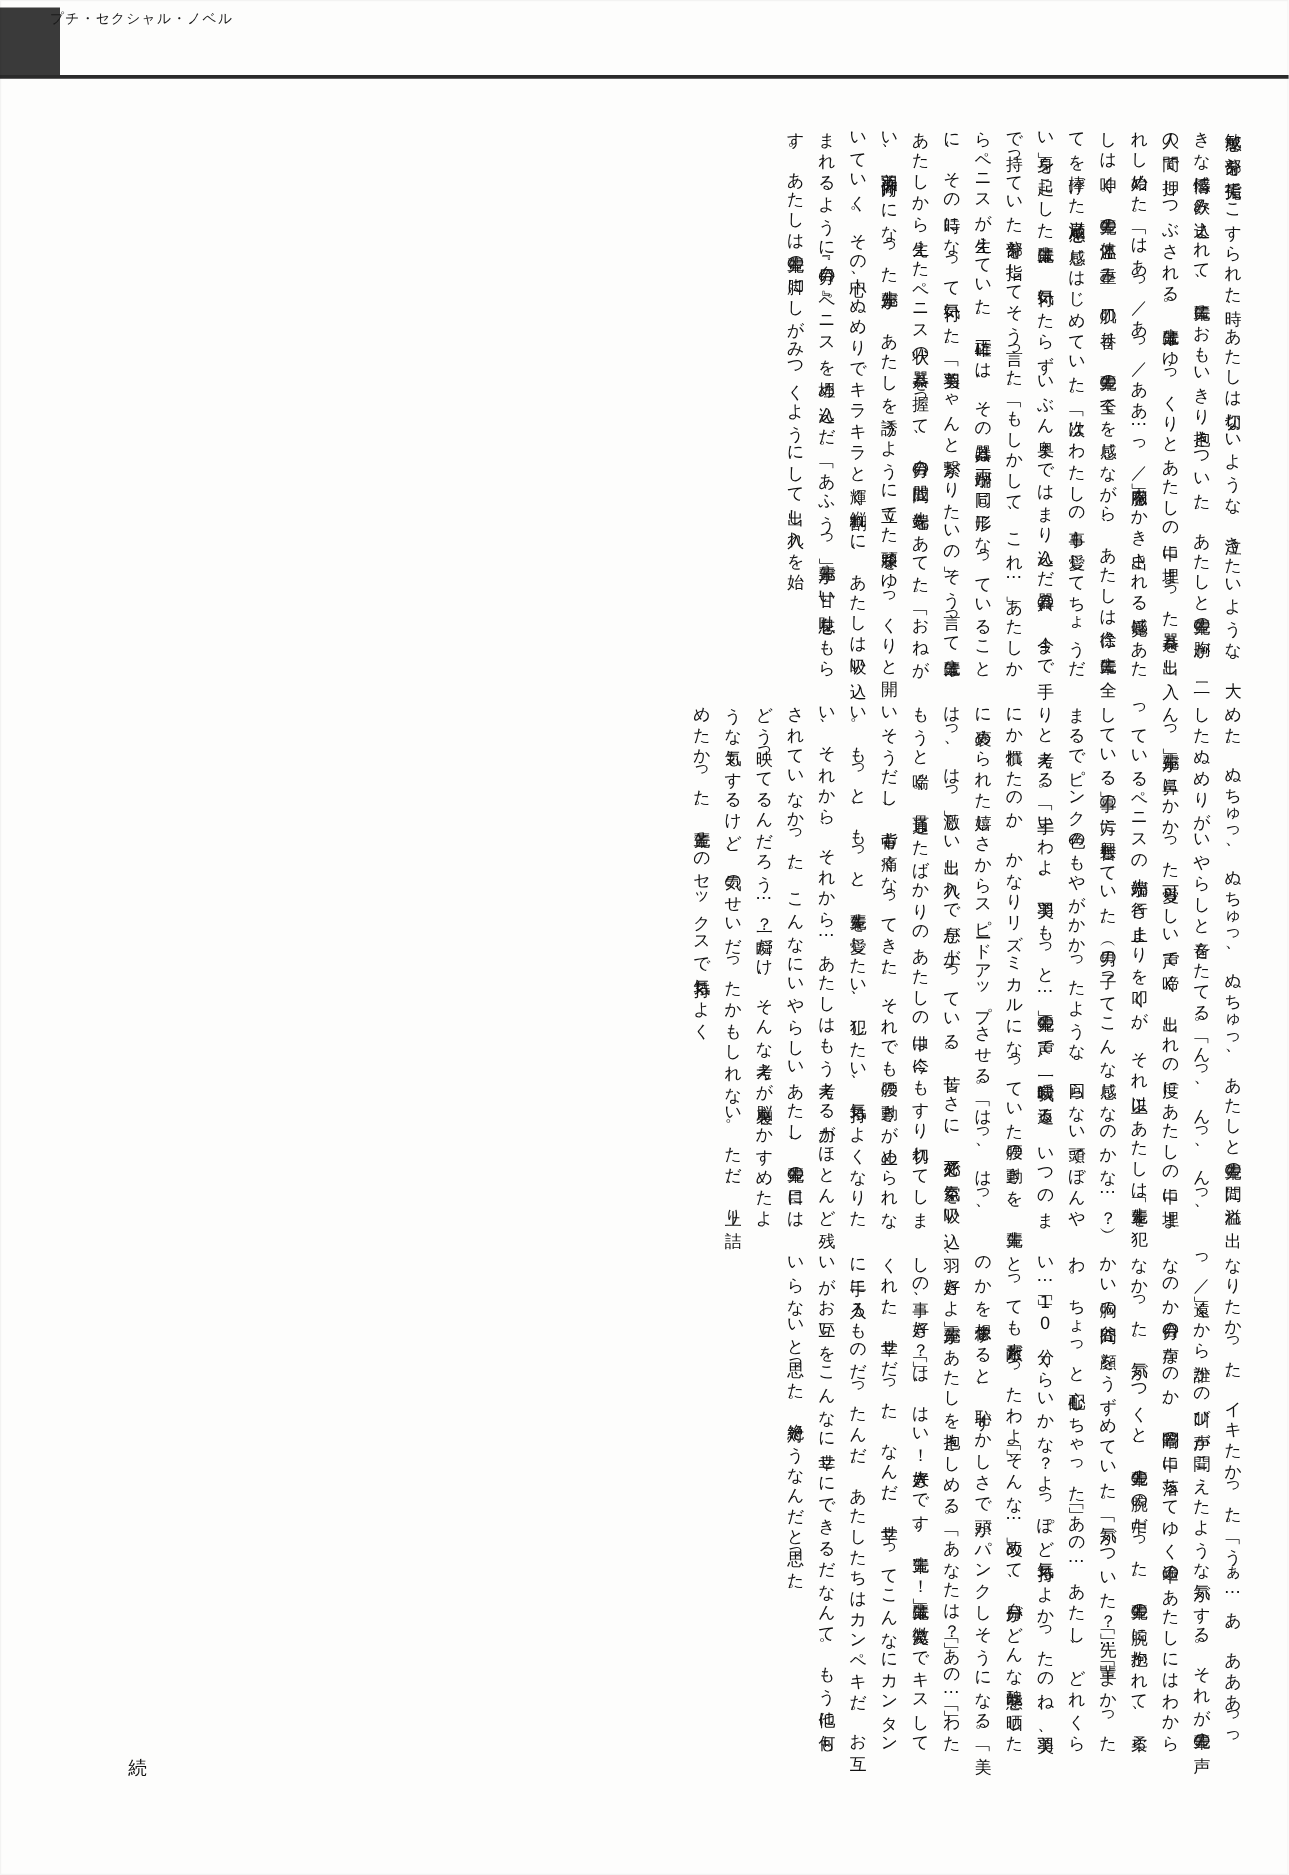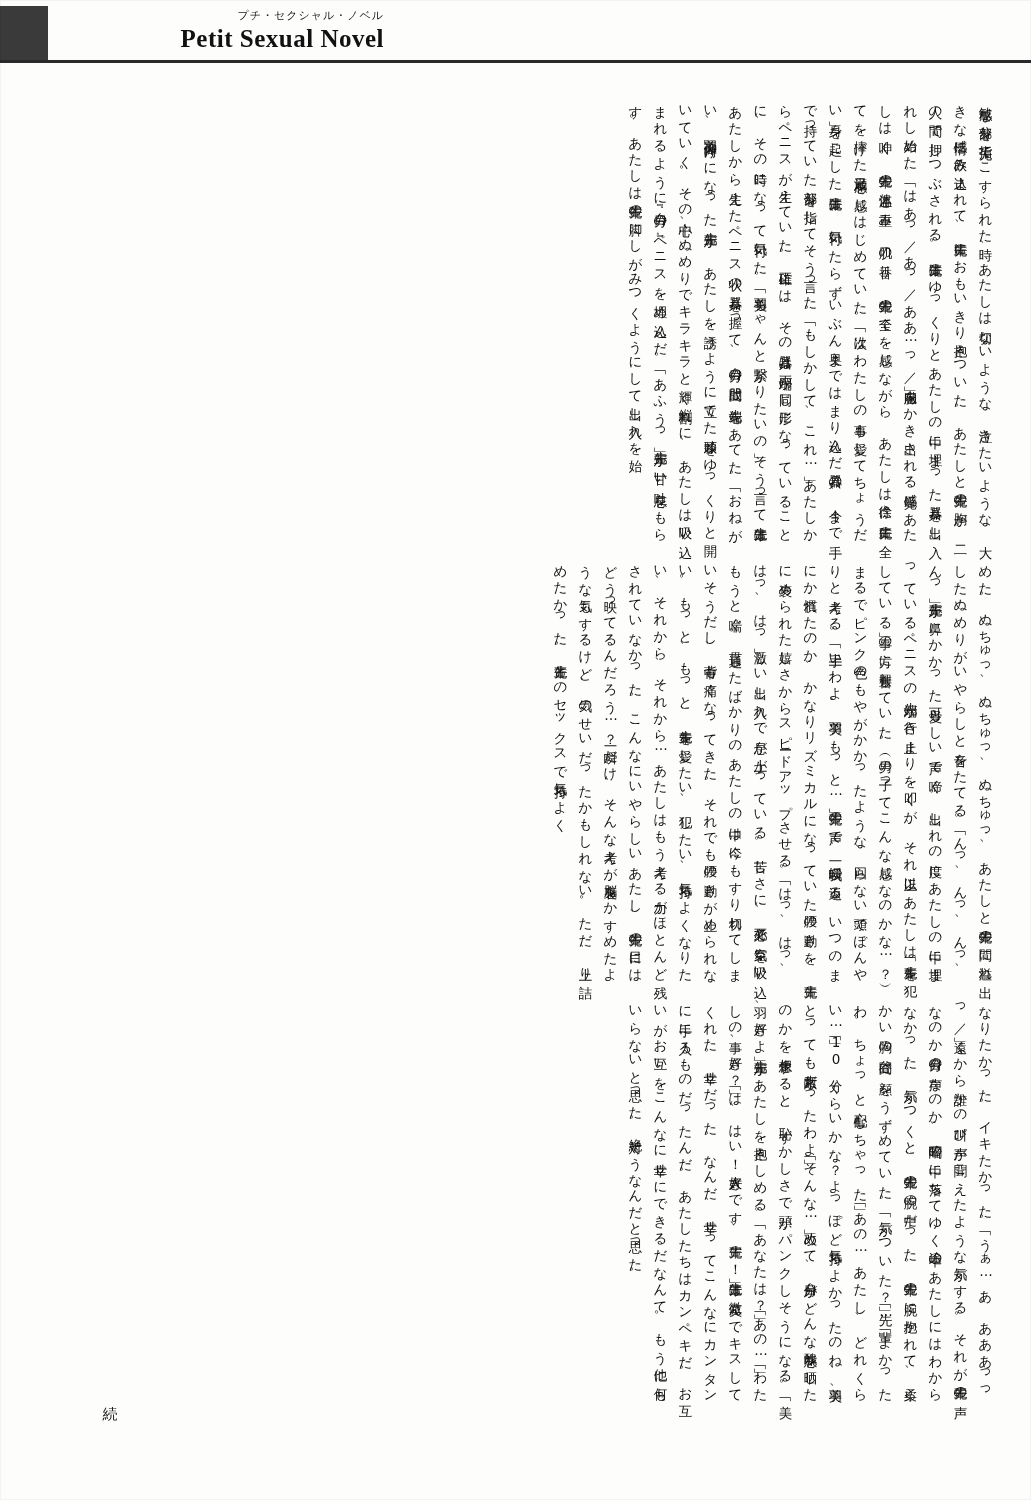--- a/index.html
+++ b/index.html
@@ -41,24 +41,23 @@
   .logo-box {
     position: absolute;
     left: 0;
     top: 6px;
     width: 48px;
     height: 54px;
     background: #3a3a3a;
   }
   .logo-text {
     position: absolute;
-    left: 64px;
+    left: 40px;
     top: 8px;
     width: 320px;
-    text-align: right;
   }
   .logo-kana {
     font-family: "Liberation Sans", "DejaVu Sans", sans-serif;
     font-size: 11px;
     letter-spacing: 1px;
     color: #1a1a1a;
     line-height: 14px;
   }
   .logo-title {
     font-family: "Liberation Serif", "DejaVu Serif", serif;
@@ -133,21 +132,20 @@
 </style>
 </head>
 <body>
 
 <div class="page">
 
   <div class="header">
     <div class="logo-box"></div>
     <div class="logo-text">
       <div class="logo-kana">プチ・セクシャル・ノベル</div>
-      <div class="logo-title">Petit Sexual Novel</div>
     </div>
     <div class="header-rule"></div>
   </div>
 
   <div class="body-area">
     <div class="block block-1">敏感な部分を指先でこすられた時、あたしは切ないような、泣きたいような、大きな感情に飲み込まれて、先輩におもいきり抱きついた。あたしと先輩の胸が、二人の間で押しつぶされる。先輩はゆっくりとあたしの中に埋まった器具を出し入れし始めた。「はあっ／あっ／ああ…っ／」内臓をかき出される感覚にあたしは呻く。先輩の体温と重み、肌の香り、先輩の全てを感じながら、あたしは徐々に先輩に全てを捧げた満足感を感じはじめていた。「次はわたしの事も愛してちょうだい」身を起こした先輩は、気付いたらずいぶん奥まではまり込んだ器具の、今まで手で持っていた部分を指してそう言った。「もしかして、これ…」あたしからペニスが生えていた。正確には、その器具は両端が同じ形になっていることに、その時になって気付いた。「美羽ちゃんと繋がりたいの」そう言って先輩はあたしから生えたペニス状の器具を握って、自分の股間に先端をあてた。「おねがい、美羽」仰向けになった先輩が、あたしを誘うように立てた膝頭をゆっくりと開いていく。その中心、ぬめりでキラキラと輝く縦割れに、あたしは吸い込まれるように『自分の』ペニスを埋め込んだ。「あふうっ」先輩が甘い吐息をもらす。あたしは先輩の脚にしがみつくようにして出し入れを始</div>
     <div class="block block-2">めた。ぬちゅっ、ぬちゅっ、ぬちゅっ、あたしと先輩の間に溢れ出したぬめりがいやらしと音をたてる。「んっ、んっ、んっ、んっ」先輩が鼻にかかった可愛らしい声で啼く。出しれの度にあたしの中に埋まっているペニスの先端が行き止まりを叩くが、それ以上にあたしは「先輩を犯している」事の方に興奮していた。（男の子ってこんな感じなのかな…？）まるでピンク色のもやがかかったような、回らない頭でぼんやりと考える。「上手いわよ、美羽…もっと…」先輩の声で、一瞬我に返る。いつのまにか慣れたのか、かなりリズミカルになっていた腰の動きを、先輩に褒められた嬉しさからスピードアップさせる。「はっ、はっ、はっ、はっ」激しい出し入れで息が上がっている。苦しさに、必死で空気を吸い込もうと喘ぐ。貫通したばかりのあたしの中は今にもすり切れてしまいそうだし、背中も痛くなってきた。それでも腰の動きが止められない。もっと、もっと、先輩を愛したい、犯したい、気持ちよくなりたい、それから、それから…あたしはもう考える力がほとんど残されていなかった。こんなにいやらしいあたし、先輩の目にはどう映ってるんだろう…？一瞬だけ、そんな考えが脳裏をかすめたような気もするけど、気のせいだったかもしれない。ただ、上り詰めたかった。先輩とのセックスで気持ちよく</div>
     <div class="block block-3">なりたかった。イキたかった。「うぁ…あ、あああっっっ／」遠くから誰かの叫び声が聞こえたような気がする。それが先輩の声なのか自分の声なのか、暗闇の中に落ちてゆく途中のあたしにはわからなかった。気がつくと、先輩の腕の中だった。先輩の腕に抱かれて、柔らかい胸の谷間に顔をうずめていた。「気がついた？」「先…輩」「よかったわ。ちょっと心配しちゃった」「あの…あたし、どれくらい…」「10分くらいかな？よっぽど気持ちよかったのね、美羽、とっても素敵だったわよ」「そんな…」改めて、自分がどんな醜態を晒したのかを想像すると、恥ずかしさで頭がパンクしそうになる。「美羽、好きよ」先輩があたしを抱きしめる。「あなたは？」「あの…」「わたしの事、好き？」「は、はい！大好きです、先輩…！」先輩は微笑んでキスしてくれた。幸せだった。なんだ、幸せってこんなにカンタンに手に入るものだったんだ。あたしたちはカンペキだ。お互いがお互いをこんなに幸せにできるだなんて。もう他に何もいらないと思った。絶対そうなんだと思った。</div>
     <div class="endmark">続</div>
   </div>

